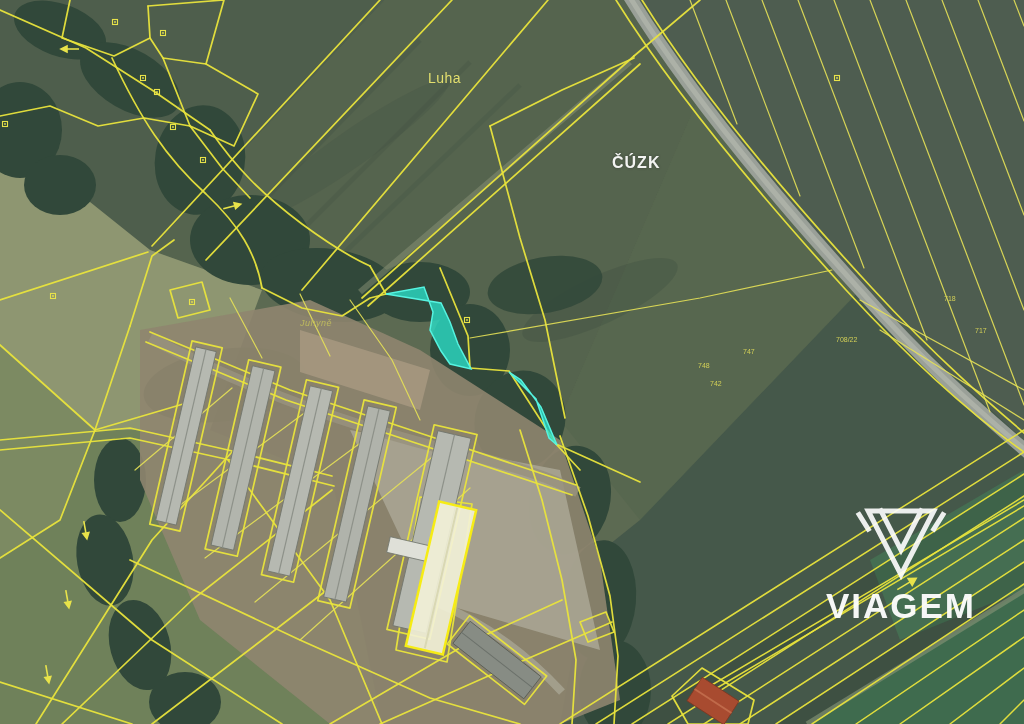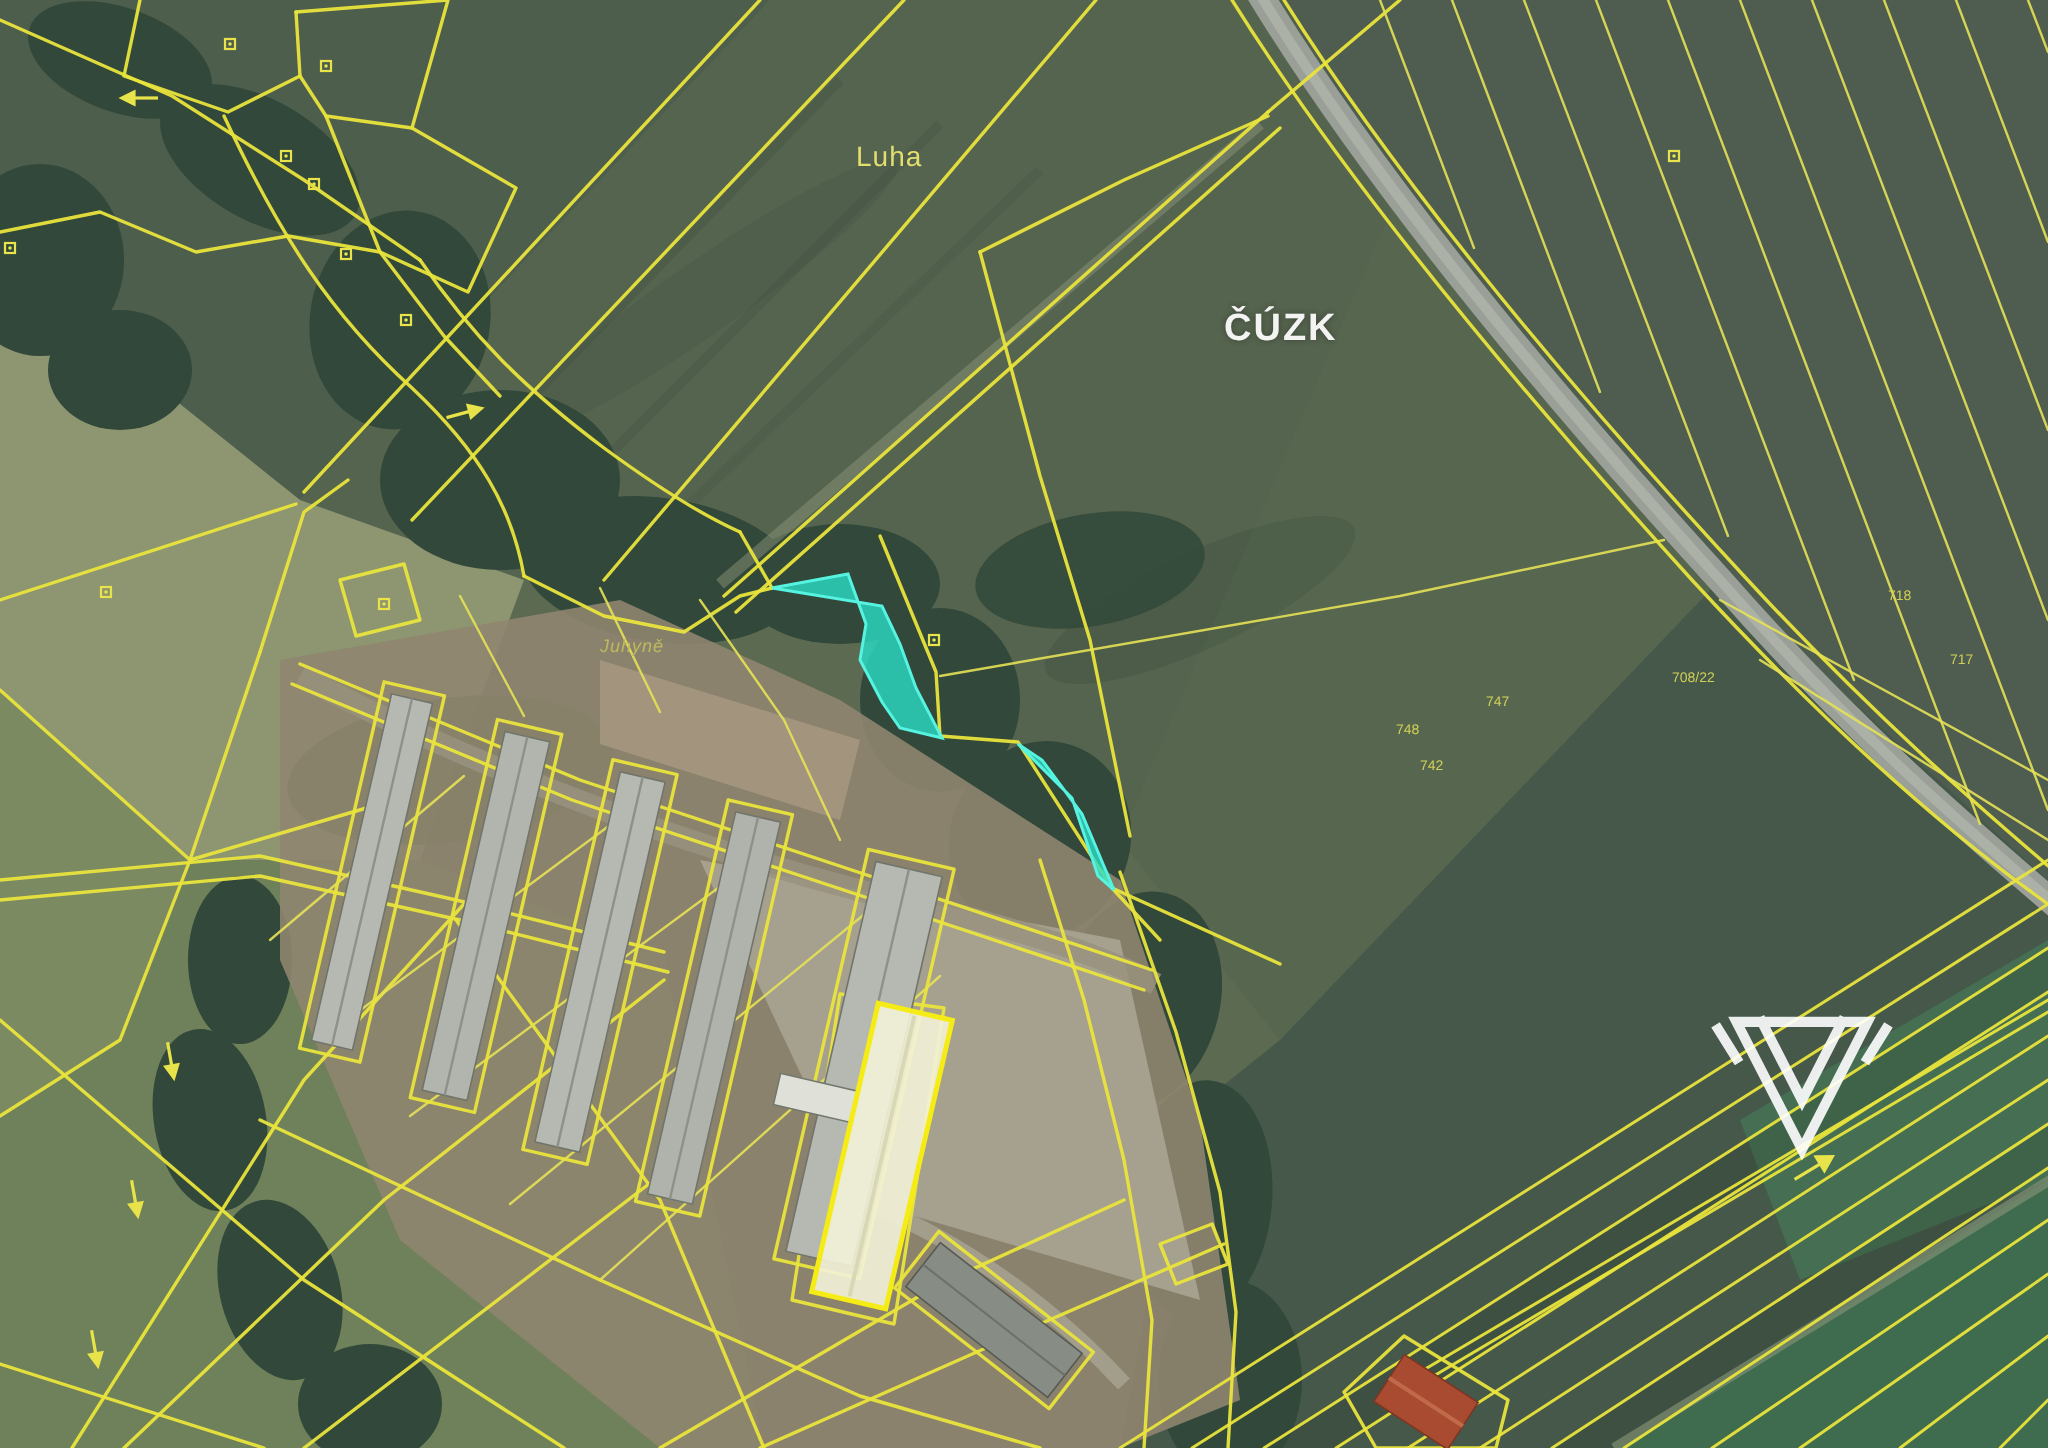--- a/index.html
+++ b/index.html
@@ -8,21 +8,21 @@
   svg{position:absolute;left:0;top:0;}
   .cad{stroke:#e9e43c;fill:none;stroke-width:1.7;stroke-linejoin:round;stroke-linecap:round;opacity:.95;}
   .cadThin{stroke:#e6e157;fill:none;stroke-width:1.2;stroke-linecap:round;opacity:.9;}
   .cadB{stroke:#e9e43c;fill:none;stroke-width:1.5;stroke-linecap:round;opacity:.95;}
   .sym{stroke:#e8e34a;fill:none;stroke-width:1.1;}
   .symdot{fill:#e8e34a;}
   .arrow{stroke:#e8e34a;stroke-width:1.6;fill:#e8e34a;}
   .lbl{position:absolute;white-space:nowrap;}
   .lbl-locality{color:#e3df6e;font-size:14px;letter-spacing:.5px;}
   .lbl-stream{color:#bdb95e;font-size:9px;letter-spacing:.5px;}
-  .lbl-cuzk{color:#ffffff;font-size:19px;font-weight:bold;letter-spacing:1px;opacity:.93;
+  .lbl-cuzk{color:#ffffff;font-size:16px;font-weight:bold;letter-spacing:1px;opacity:.93;
             text-shadow:0 0 3px rgba(40,40,40,.6);text-align:right;}
   .lbl-parcel{color:#d9d557;font-size:7px;opacity:.95;}
   .viagem{position:absolute;left:806px;top:500px;width:190px;text-align:center;opacity:.95;}
   .viagem-text{color:#fff;font-size:35px;font-weight:bold;letter-spacing:2px;
                font-family:"Liberation Sans",sans-serif;line-height:1;display:block;margin-top:6px;}
 </style>
 </head>
 <body>
 
 <div class="stage">
@@ -296,15 +296,16 @@
 
 <div class="viagem">
   <svg width="96" height="82" viewBox="0 0 100 90" style="position:static;display:block;margin:0 auto;">
     <g stroke="#ffffff" stroke-width="5.5" fill="none" stroke-linejoin="miter" stroke-linecap="square" opacity=".95">
       <path d="M14,12 L86,12 L50,82 Z"></path>
       <path d="M28,12 L50,55 L72,12"></path>
       <path d="M4,16 L14,32"></path>
       <path d="M96,16 L86,32"></path>
     </g>
   </svg>
+  <span class="viagem-text">VIAGEM</span>
 </div>
 
 </div>
 
 </body></html>

